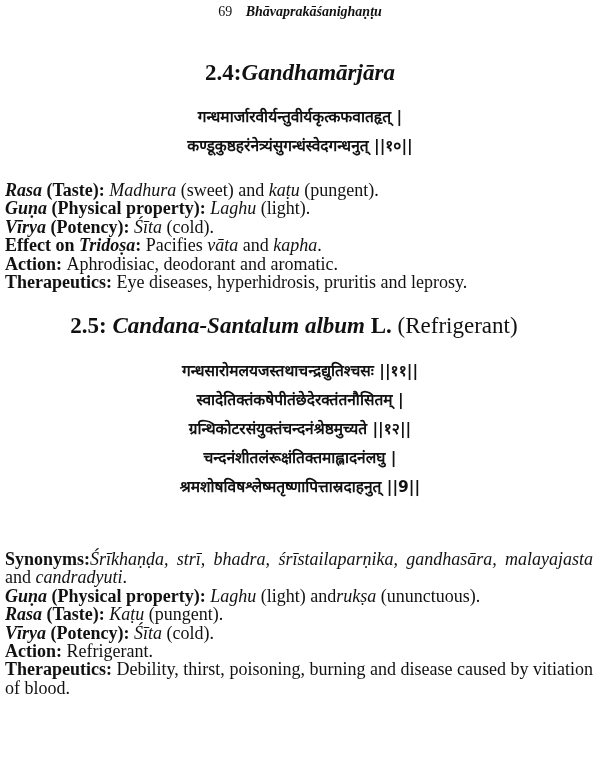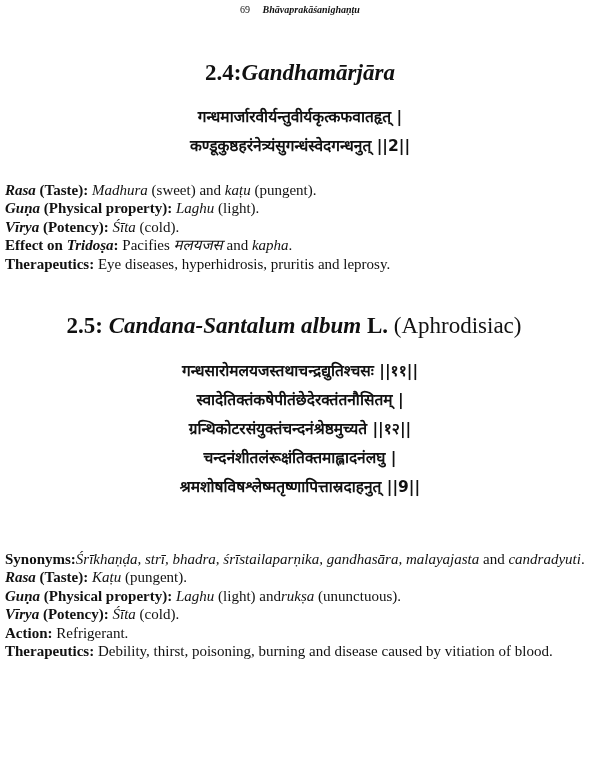--- a/index.html
+++ b/index.html
@@ -3,81 +3,82 @@
   <meta charset="utf-8">
   <style>
     html, body { margin: 0; padding: 0; background: #ffffff; }
     body {
       width: 600px; height: 766px; overflow: hidden; position: relative;
       font-family: "Liberation Serif", "DejaVu Serif", serif;
       color: #111;
     }
     .running-head {
       position: absolute; top: 4px; left: 0; width: 600px; text-align: center;
-      font-size: 10px;
+      font-size: 14px;
     }
     .running-head .pg { margin-right: 10px; }
     .running-head .title { font-weight: bold; font-style: italic; }
     .h2 {
       position: absolute; left: 0; width: 600px; text-align: center;
       font-weight: bold; font-size: 23px; white-space: nowrap;
     }
     .h2 i { font-style: italic; }
     .h2 .plain { font-weight: normal; }
     .verse {
       position: absolute; left: 0; width: 600px; text-align: center;
       font-family: "DejaVu Sans", sans-serif; font-weight: bold;
       font-size: 15.5px; line-height: 29px; white-space: nowrap;
     }
     .prop {
       position: absolute; left: 5px; width: 588px;
-      font-size: 15px; line-height: 18.4px;
+      font-size: 18px; line-height: 18.4px;
     }
     .prop p { margin: 0; }
     .prop b { font-weight: bold; }
     .prop i { font-style: italic; }
     .just { text-align: justify; text-align-last: left; }
   </style>
 </head>
 <body>
 
 <div class="running-head">
   <span class="pg">69</span>
   <span class="title">Bhāvaprakāśanighaṇṭu</span>
 </div>
 
 <div class="h2" style="top:60px;">
   <span>2.4:</span><i>Gandhamārjāra</i>
 </div>
 
 <div class="verse" style="top:103px;">
   <div>गन्धमार्जारवीर्यन्तुवीर्यकृत्कफवातहृत् |</div>
-  <div>कण्डूकुष्ठहरंनेत्र्यंसुगन्धंस्वेदगन्धनुत् ||2||</div>
+  <div>कण्डूकुष्ठहरंनेत्र्यंसुगन्धंस्वेदगन्धनुत् ||१०||</div>
 </div>
 
 <div class="prop" style="top:181px;">
   <p><b><i>Rasa</i><span> (Taste): </span></b><i>Madhura</i><span> (sweet) and </span><i>kaṭu</i><span> (pungent).</span></p>
   <p><b><i>Guṇa</i><span> (Physical property): </span></b><i>Laghu</i><span> (light).</span></p>
   <p><b><i>Vīrya</i><span> (Potency): </span></b><i>Śīta</i><span> (cold).</span></p>
-  <p><b><span>Effect on </span><i>Tridoṣa</i><span>: </span></b><span>Pacifies </span><i>मलयजस</i><span> and </span><i>kapha</i><span>.</span></p>
+  <p><b><span>Effect on </span><i>Tridoṣa</i><span>: </span></b><span>Pacifies </span><i>vāta</i><span> and </span><i>kapha</i><span>.</span></p>
+  <p><b>Action: </b><span>Aphrodisiac, deodorant and aromatic.</span></p>
   <p><b>Therapeutics: </b><span>Eye diseases, hyperhidrosis, pruritis and leprosy.</span></p>
 </div>
 
 <div class="h2" style="top:313px; left:-6px;">
-  <span>2.5: </span><i>Candana-Santalum album</i><span> L. </span><span class="plain">(Aphrodisiac)</span>
+  <span>2.5: </span><i>Candana-Santalum album</i><span> L. </span><span class="plain">(Refrigerant)</span>
 </div>
 
 <div class="verse" style="top:357px;">
   <div>गन्धसारोमलयजस्तथाचन्द्रद्युतिश्चसः ||११||</div>
   <div>स्वादेतिक्तंकषेपीतंछेदेरक्तंतनौसितम् |</div>
   <div>ग्रन्थिकोटरसंयुक्तंचन्दनंश्रेष्ठमुच्यते ||१२||</div>
   <div>चन्दनंशीतलंरूक्षंतिक्तमाह्लादनंलघु |</div>
   <div>श्रमशोषविषश्लेष्मतृष्णापित्तास्रदाहनुत् ||9||</div>
 </div>
 
 <div class="prop" style="top:550px;">
   <p class="just"><b>Synonyms:</b><i>Śrīkhaṇḍa, strī, bhadra, śrīstailaparṇika, gandhasāra, malayajasta</i><span> and </span><i>candradyuti</i><span>.</span></p>
+  <p><b><i>Guṇa</i><span> (Physical property): </span></b><i>Laghu</i><span> (light) and</span><i>rukṣa</i><span> (ununctuous).</span></p>
   <p><b><i>Rasa</i><span> (Taste): </span></b><i>Kaṭu</i><span> (pungent).</span></p>
-  <p><b><i>Guṇa</i><span> (Physical property): </span></b><i>Laghu</i><span> (light) and</span><i>rukṣa</i><span> (ununctuous).</span></p>
   <p><b><i>Vīrya</i><span> (Potency): </span></b><i>Śīta</i><span> (cold).</span></p>
   <p><b>Action: </b><span>Refrigerant.</span></p>
   <p class="just"><b>Therapeutics: </b><span>Debility, thirst, poisoning, burning and disease caused by vitiation of blood.</span></p>
 </div>
 
 </body></html>

